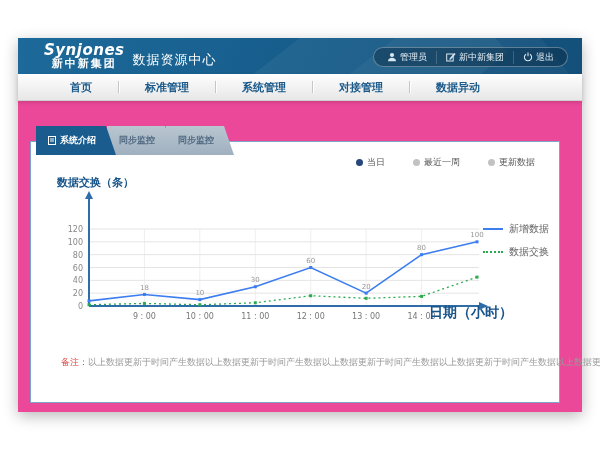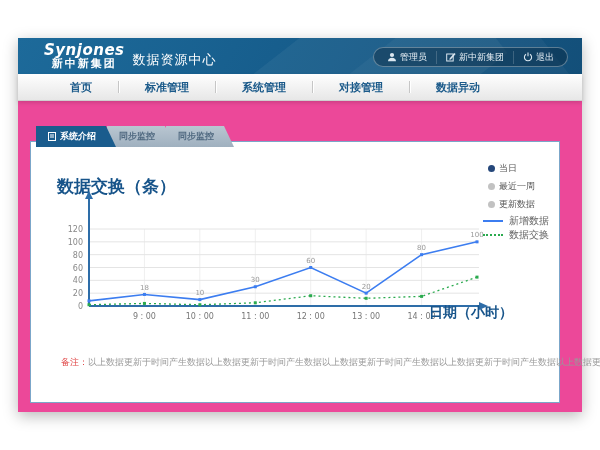--- a/index.html
+++ b/index.html
@@ -24,38 +24,38 @@
   .pill-item{display:flex;align-items:center;gap:3px;color:#e9f1f7;font-size:9px;padding:0 9px;cursor:pointer;white-space:nowrap;}
   .pill-item + .pill-item{border-left:1px solid rgba(255,255,255,0.18);}
   .pill-item svg{display:block;}
   
   .navbar{position:relative;height:26px;background:linear-gradient(#fefefe,#e7e7e7);
           border-bottom:1px solid #cfcfcf;box-shadow:0 2px 4px rgba(0,0,0,0.13);
           display:flex;align-items:center;padding-left:26px;}
   .nav-item{font-size:11px;font-weight:bold;color:#1b5a8a;padding:0 26px;cursor:pointer;white-space:nowrap;}
   .nav-sep{width:1px;height:12px;background:#c6c6c6;box-shadow:1px 0 0 #fff;}
   
-  .tabs{position:absolute;left:18px;top:88px;display:flex;height:21px;z-index:5;}
+  .tabs{position:absolute;left:18px;top:88px;display:flex;height:29px;z-index:5;}
   .tab{position:relative;display:flex;align-items:center;gap:4px;font-size:9px;font-weight:bold;
        padding:0 20px 0 12px;margin-right:-9px;cursor:pointer;
        clip-path:polygon(0 0,calc(100% - 10px) 0,100% 100%,0 100%);}
   .tab.active{background:#1a5c8d;color:#fff;}
   .tab.inactive{background:linear-gradient(#b9c6d1,#9fb0bf);color:#506980;}
   .tab svg{display:block;}
   
   .panel{position:absolute;left:12px;top:103px;width:530px;height:262px;background:#fff;
          border:1px solid #7ba6c9;box-sizing:border-box;}
-  .radio-row{position:absolute;top:20px;right:24px;display:flex;gap:5px;flex-direction:column;}
+  .radio-row{position:absolute;top:14px;right:24px;display:flex;gap:28px;}
   .radio{display:flex;align-items:center;gap:4px;font-size:9px;color:#555;cursor:pointer;white-space:nowrap;}
   .radio-dot{width:7px;height:7px;border-radius:50%;}
   .radio-dot.on{background:#25477a;}
   .radio-dot.off{background:#c2c2c2;}
-  .y-title{position:absolute;left:26px;top:33px;font-size:17px;font-weight:bold;color:#17548a;}
+  .y-title{position:absolute;left:26px;top:33px;font-size:11px;font-weight:bold;color:#17548a;}
   #chart{position:absolute;left:12px;top:46px;width:456px;height:142px;}
-  .legend{position:absolute;left:452px;top:72px;display:flex;flex-direction:column;gap:0;}
+  .legend{position:absolute;left:452px;top:80px;display:flex;flex-direction:column;gap:9px;}
   .legend-item{display:flex;align-items:center;gap:6px;font-size:10px;color:#666;cursor:pointer;white-space:nowrap;}
   .legend-sample{width:20px;height:0;}
   .x-title{position:absolute;left:398px;top:162px;font-size:14px;font-weight:bold;color:#17548a;white-space:nowrap;}
   .note{position:absolute;left:30px;top:214px;font-size:9px;color:#999;white-space:nowrap;}
   .note-label{color:#e04545;}
 </style>
 </head>
 <body>
 
 <div class="stage">

